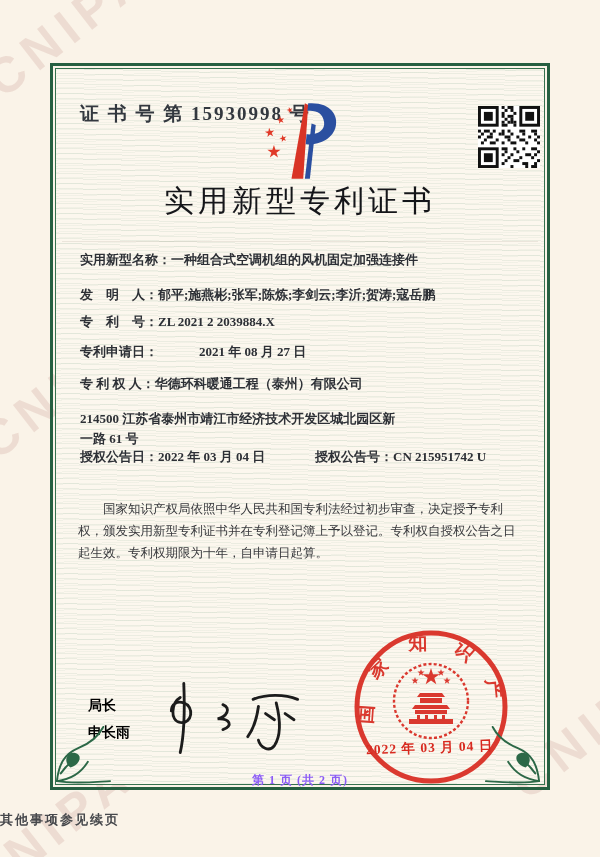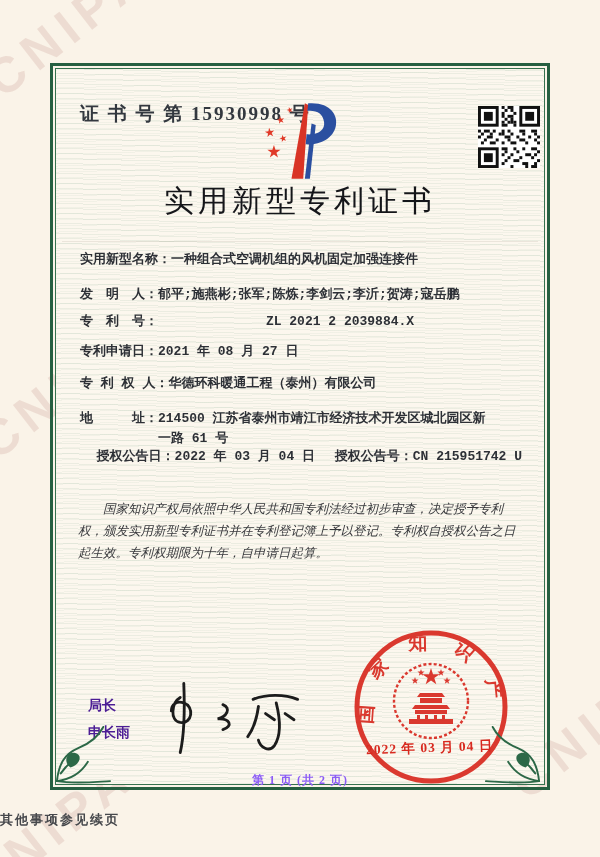--- a/index.html
+++ b/index.html
@@ -30,40 +30,40 @@
 
   .cert-no { position:absolute; left:80px; top:101px; font-size:19px; font-weight:700; letter-spacing:2px; color:#33383f; }
   .logo { position:absolute; left:248px; top:100px; }
   .qr   { position:absolute; left:478px; top:106px; width:62px; height:62px; }
   .title {
     position:absolute; left:0; top:181px; width:100%; text-align:center;
     font-size:30px; font-weight:400; letter-spacing:4px; color:#15161a;
   }
   .title-rule { position:absolute; left:62px; right:62px; top:241px; height:1px; background:rgba(90,80,60,0.10); }
 
-  .fields { position:absolute; left:80px; top:250px; width:442px; font-size:13px; font-weight:700; color:#2d3036;font-family:Liberation Mono, monospace; }
+  .fields { position:absolute; left:80px; top:250px; width:442px; font-size:13px; font-weight:700; color:#2d3036; }
   .frow { display:flex; line-height:20px; }
   .flabel { flex:0 0 auto; white-space:pre; }
   .fval { flex:1 1 auto; }
   .vline { display:block; }
   .frow.r0 { margin-bottom:15px; }
   .frow.r1 { margin-bottom:7px;justify-content:space-between; }
-  .frow.r2 { margin-bottom:10px;text-align:center; }
-  .frow.r3 { margin-bottom:12px; }
+  .frow.r2 { margin-bottom:10px; }
+  .frow.r3 { margin-bottom:12px;gap:41px; }
   .frow.r4 { margin-bottom:15px; }
   .frow.r5 { margin-bottom:0px; }
-  .grant-row { display:flex; line-height:20px; margin-top:-2px;text-align:right; }
+  .grant-row { display:flex; line-height:20px; margin-top:-2px; }
   .grant-left { flex:0 0 235px; white-space:nowrap; }
   .grant-right { flex:1 1 auto; white-space:nowrap; }
 
   .paras { position:absolute; left:78px; top:498px; width:448px;
-    font-size:12.5px; line-height:22px; font-style:italic; font-weight:500; color:#37383c; }
+    font-size:12.5px; line-height:22px; font-weight:500; color:#37383c; }
   .paras p { margin:0; text-indent:2em; }
 
-  .sig-labels { position:absolute; left:88px; top:692px; font-size:14px; font-weight:700; color:#4c1d95; line-height:27px; }
+  .sig-labels { position:absolute; left:88px; top:692px; font-size:14px; font-weight:700; color:#000000; line-height:27px; }
   .signature { position:absolute; left:153px; top:678px; }
 
   .seal { position:absolute; left:351px; top:627px; z-index:4; }
   .seal-date {
     position:absolute; left:366px; top:739px; z-index:5;
     font-size:13.5px; font-weight:700; color:#d8291f; letter-spacing:1px;
     transform:rotate(-2deg); white-space:nowrap;
   }
 
   .page-info { position:absolute; left:0; top:772px; width:100%; text-align:center; font-size:12px; font-weight:600; letter-spacing:1px; color:#8b5cf6; z-index:4; }
@@ -245,21 +245,20 @@
           </span>
       </div>
       <div class="frow r4">
         <span class="flabel">专 利 权 人：</span>
         <span class="fval">
             <span class="vline">华德环科暖通工程（泰州）有限公司</span>
             <span class="vline"></span>
           </span>
       </div>
       <div class="frow r5">
-        <span class="flabel">地　　　址：</span>
         <span class="fval">
             <span class="vline">214500 江苏省泰州市靖江市经济技术开发区城北园区新</span>
             <span class="vline">一路 61 号</span>
           </span>
       </div>
       <div class="grant-row">
         <span class="grant-left"><span>授权公告日：</span><span>2022 年 03 月 04 日</span></span>
         <span class="grant-right"><span>授权公告号：</span><span>CN 215951742 U</span></span>
       </div>
     </div>

